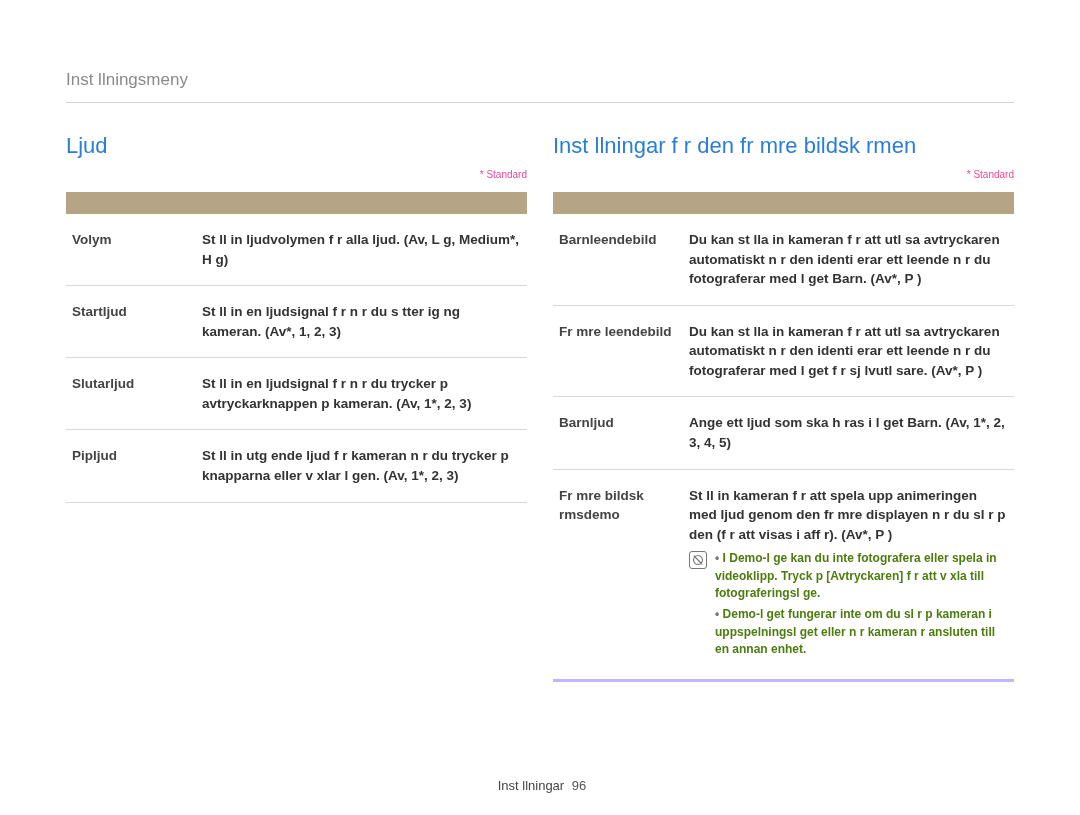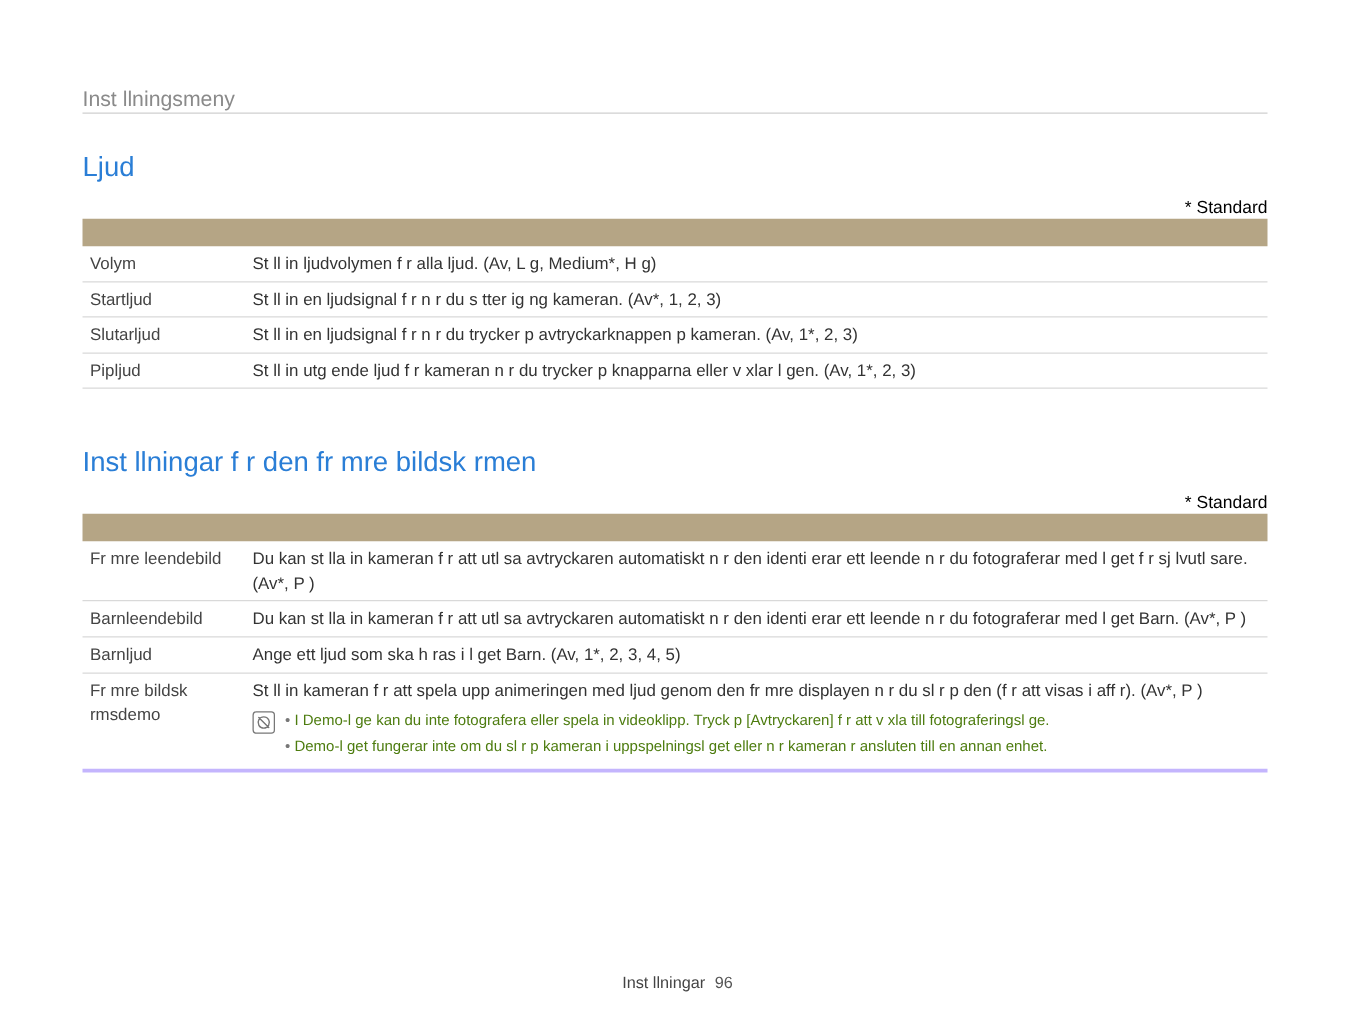--- a/index.html
+++ b/index.html
@@ -12,60 +12,60 @@
     background: #fff;
     position: relative;
   }
   .page {
     padding: 70px 66px 0 66px;
   }
   .breadcrumb {
     font-size: 17px;
     color: #8a8a8a;
     border-bottom: 1px solid #d0d0d0;
-    padding-bottom: 0;
+    padding-bottom: 12px;
     margin-bottom: 30px;
   }
   .cols {
     display: flex;
-    gap: 46px;
-    flex-direction: column;
+    gap: 26px;
   }
   .col {
     flex: 1;
     min-width: 0;
   }
   .sec-title {
     font-size: 22px;
     color: #2a7ed6;
     font-weight: 400;
     margin-bottom: 10px;
   }
   .std {
     text-align: right;
-    font-size: 14px;
-    color: #000000;
-    margin-bottom: 2px;
+    font-size: 10px;
+    color: #ec4899;
+    margin-bottom: 12px;
   }
   table {
     width: 100%;
     border-collapse: collapse;
     font-size: 13.5px;
     line-height: 1.45;
   }
   thead th {
     background: #b5a585;
     height: 22px;
     border: none;
     padding: 0;
   }
   tbody td {
     border-bottom: 1px solid #d9d9d9;
-    padding: 4px 6px;
+    padding: 16px 6px;
     vertical-align: top;
+    font-weight: bold;
   }
   tbody td:first-child {
     width: 130px;
     color: #444;
   }
   .right-col tbody td:first-child { width: 130px; }
   .note-row td { border-bottom: 3px solid #c4b5fd; }
   .note-body {
     display: flex;
     flex-direction: column;
@@ -145,26 +145,26 @@
       <div class="std">* Standard</div>
       <table>
         <thead>
             <tr>
               <th></th>
               <th></th>
             </tr>
           </thead>
         <tbody>
           <tr>
+            <td>Barnleendebild</td>
+            <td>Du kan st lla in kameran f r att utl sa avtryckaren automatiskt n r den identi erar ett leende n r du fotograferar med l get Barn. (Av*, P )</td>
+          </tr>
+          <tr>
             <td>Fr mre leendebild</td>
             <td>Du kan st lla in kameran f r att utl sa avtryckaren automatiskt n r den identi erar ett leende n r du fotograferar med l get f r sj lvutl sare. (Av*, P )</td>
-          </tr>
-          <tr>
-            <td>Barnleendebild</td>
-            <td>Du kan st lla in kameran f r att utl sa avtryckaren automatiskt n r den identi erar ett leende n r du fotograferar med l get Barn. (Av*, P )</td>
           </tr>
           <tr>
             <td>Barnljud</td>
             <td>Ange ett ljud som ska h ras i l get Barn. (Av, 1*, 2, 3, 4, 5)</td>
           </tr>
           <tr class="note-row">
             <td>Fr mre bildsk rmsdemo</td>
             <td>
               <div class="note-body">
                 <div>St ll in kameran f r att spela upp animeringen med ljud genom den fr mre displayen n r du sl r p  den (f r att visas i aff r). (Av*, P )</div>

